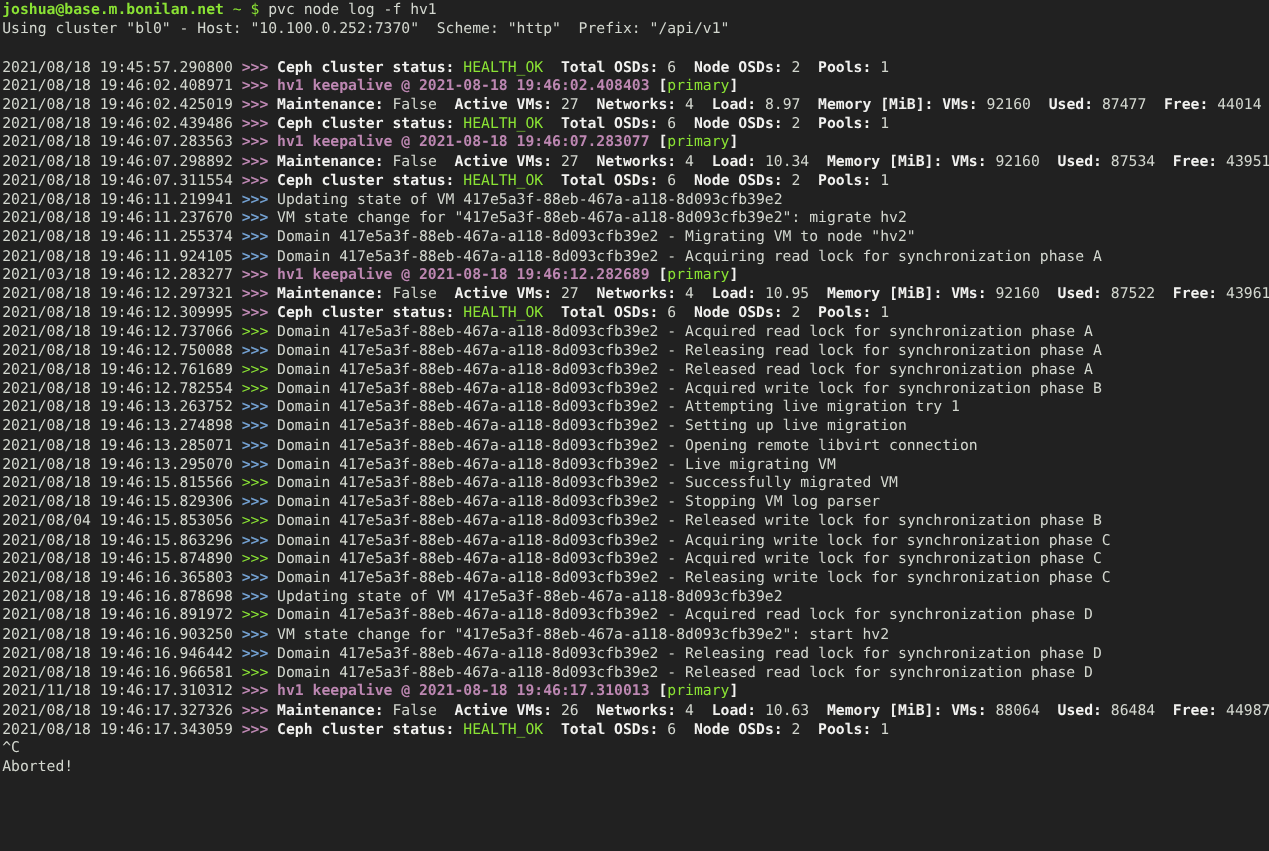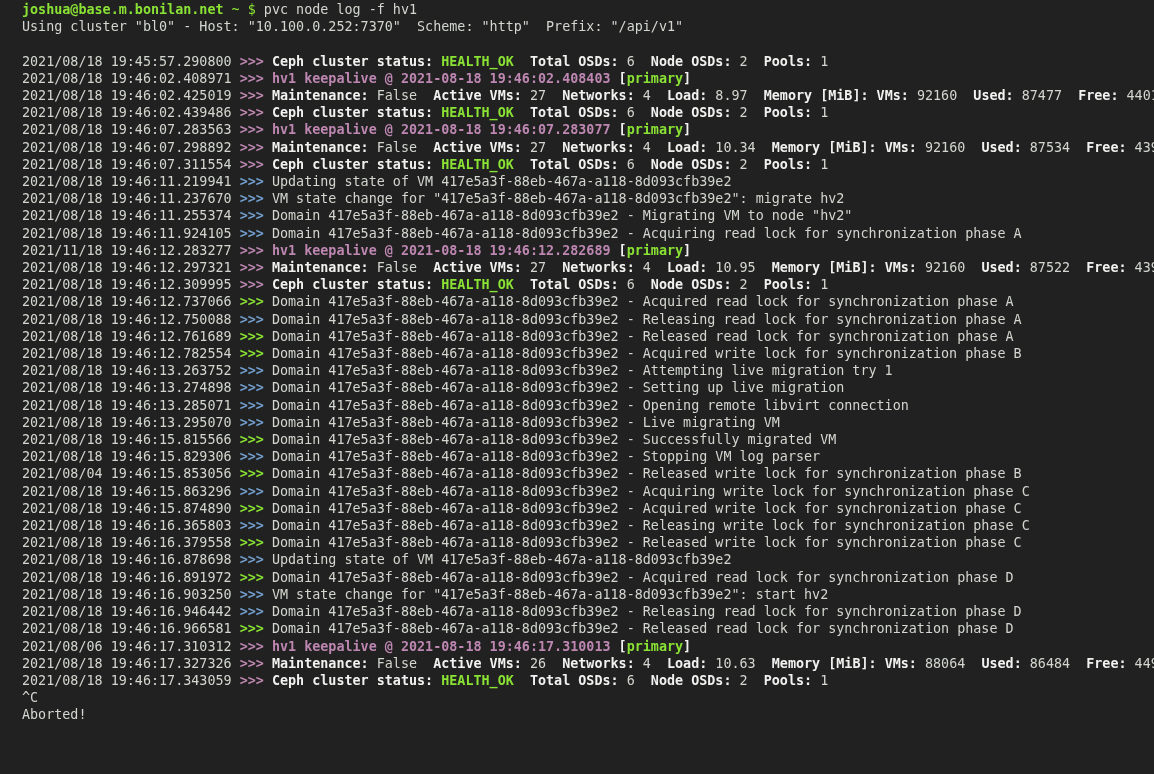--- a/index.html
+++ b/index.html
@@ -5,25 +5,25 @@
   html, body { margin: 0; padding: 0; }
   body {
     width: 1154px; height: 774px;
     background: var(--bg, #212121);
     font-family: "DejaVu Sans Mono", monospace;
     font-size: 13.4px;
     line-height: 17.2px;
     color: var(--fg, #d3d7cf);
     overflow: hidden;
   }
-  .screen { padding: 1px 0 0 2px; margin-left: 20px; }
+  .screen { padding: 1px 0 0 2px; }
   .line { white-space: pre; min-height: 17.2px; }
   .fg { color: var(--fg, #d3d7cf); }
   .b  { color: var(--bw, #f1f1ef); font-weight: bold; text-align: center; }
-  .g  { color: var(--green, #8ae234); font-weight: bold; }
+  .g  { color: var(--green, #8ae234); font-weight: normal; }
   .p  { color: var(--magenta, #bd87b2); font-weight: bold; }
   .bl { color: var(--blue, #729fcf); font-weight: bold; }
   .prompt-user { color: var(--green, #8ae234); font-weight: bold; }
   .prompt-sym  { color: var(--green, #8ae234); }
 </style>
 </head>
 <body style="--bg: #212121; --fg: #d3d7cf; --bw: #f1f1ef; --green: #8ae234; --blue: #729fcf; --magenta: #bd87b2;">
 
 <div class="screen">
   <div class="line"><span class="prompt-user">joshua@base.m.bonilan.net</span><span class="prompt-sym"> ~ $ </span><span class="fg">pvc node log -f hv1</span></div>
@@ -34,42 +34,41 @@
       <div class="line"><span class="fg">2021/08/18 19:46:02.408971 </span><span class="p">&gt;&gt;&gt; </span><span class="p">hv1 keepalive @ 2021-08-18 19:46:02.408403 </span><span class="b">[</span><span class="g">primary</span><span class="b">]</span></div>
       <div class="line"><span class="fg">2021/08/18 19:46:02.425019 </span><span class="p">&gt;&gt;&gt; </span><span class="b">Maintenance: </span><span class="fg">False</span><span class="b">  Active VMs: </span><span class="fg">27</span><span class="b">  Networks: </span><span class="fg">4</span><span class="b">  Load: </span><span class="fg">8.97</span><span class="b">  Memory [MiB]: VMs: </span><span class="fg">92160</span><span class="b">  Used: </span><span class="fg">87477</span><span class="b">  Free: </span><span class="fg">44014</span></div>
       <div class="line"><span class="fg">2021/08/18 19:46:02.439486 </span><span class="p">&gt;&gt;&gt; </span><span class="b">Ceph cluster status: </span><span class="g">HEALTH_OK</span><span class="b">  Total OSDs: </span><span class="fg">6</span><span class="b">  Node OSDs: </span><span class="fg">2</span><span class="b">  Pools: </span><span class="fg">1</span></div>
       <div class="line"><span class="fg">2021/08/18 19:46:07.283563 </span><span class="p">&gt;&gt;&gt; </span><span class="p">hv1 keepalive @ 2021-08-18 19:46:07.283077 </span><span class="b">[</span><span class="g">primary</span><span class="b">]</span></div>
       <div class="line"><span class="fg">2021/08/18 19:46:07.298892 </span><span class="p">&gt;&gt;&gt; </span><span class="b">Maintenance: </span><span class="fg">False</span><span class="b">  Active VMs: </span><span class="fg">27</span><span class="b">  Networks: </span><span class="fg">4</span><span class="b">  Load: </span><span class="fg">10.34</span><span class="b">  Memory [MiB]: VMs: </span><span class="fg">92160</span><span class="b">  Used: </span><span class="fg">87534</span><span class="b">  Free: </span><span class="fg">43951</span></div>
       <div class="line"><span class="fg">2021/08/18 19:46:07.311554 </span><span class="p">&gt;&gt;&gt; </span><span class="b">Ceph cluster status: </span><span class="g">HEALTH_OK</span><span class="b">  Total OSDs: </span><span class="fg">6</span><span class="b">  Node OSDs: </span><span class="fg">2</span><span class="b">  Pools: </span><span class="fg">1</span></div>
       <div class="line"><span class="fg">2021/08/18 19:46:11.219941 </span><span class="bl">&gt;&gt;&gt; </span><span class="fg">Updating state of VM 417e5a3f-88eb-467a-a118-8d093cfb39e2</span></div>
       <div class="line"><span class="fg">2021/08/18 19:46:11.237670 </span><span class="bl">&gt;&gt;&gt; </span><span class="fg">VM state change for "417e5a3f-88eb-467a-a118-8d093cfb39e2": migrate hv2</span></div>
       <div class="line"><span class="fg">2021/08/18 19:46:11.255374 </span><span class="bl">&gt;&gt;&gt; </span><span class="fg">Domain 417e5a3f-88eb-467a-a118-8d093cfb39e2 - Migrating VM to node "hv2"</span></div>
       <div class="line"><span class="fg">2021/08/18 19:46:11.924105 </span><span class="bl">&gt;&gt;&gt; </span><span class="fg">Domain 417e5a3f-88eb-467a-a118-8d093cfb39e2 - Acquiring read lock for synchronization phase A</span></div>
-      <div class="line"><span class="fg">2021/11/18 19:46:12.283277 </span><span class="p">&gt;&gt;&gt; </span><span class="p">hv1 keepalive @ 2021-08-18 19:46:12.282689 </span><span class="b">[</span><span class="g">primary</span><span class="b">]</span></div>
+      <div class="line"><span class="fg">2021/03/18 19:46:12.283277 </span><span class="p">&gt;&gt;&gt; </span><span class="p">hv1 keepalive @ 2021-08-18 19:46:12.282689 </span><span class="b">[</span><span class="g">primary</span><span class="b">]</span></div>
       <div class="line"><span class="fg">2021/08/18 19:46:12.297321 </span><span class="p">&gt;&gt;&gt; </span><span class="b">Maintenance: </span><span class="fg">False</span><span class="b">  Active VMs: </span><span class="fg">27</span><span class="b">  Networks: </span><span class="fg">4</span><span class="b">  Load: </span><span class="fg">10.95</span><span class="b">  Memory [MiB]: VMs: </span><span class="fg">92160</span><span class="b">  Used: </span><span class="fg">87522</span><span class="b">  Free: </span><span class="fg">43961</span></div>
       <div class="line"><span class="fg">2021/08/18 19:46:12.309995 </span><span class="p">&gt;&gt;&gt; </span><span class="b">Ceph cluster status: </span><span class="g">HEALTH_OK</span><span class="b">  Total OSDs: </span><span class="fg">6</span><span class="b">  Node OSDs: </span><span class="fg">2</span><span class="b">  Pools: </span><span class="fg">1</span></div>
       <div class="line"><span class="fg">2021/08/18 19:46:12.737066 </span><span class="g">&gt;&gt;&gt; </span><span class="fg">Domain 417e5a3f-88eb-467a-a118-8d093cfb39e2 - Acquired read lock for synchronization phase A</span></div>
       <div class="line"><span class="fg">2021/08/18 19:46:12.750088 </span><span class="bl">&gt;&gt;&gt; </span><span class="fg">Domain 417e5a3f-88eb-467a-a118-8d093cfb39e2 - Releasing read lock for synchronization phase A</span></div>
       <div class="line"><span class="fg">2021/08/18 19:46:12.761689 </span><span class="g">&gt;&gt;&gt; </span><span class="fg">Domain 417e5a3f-88eb-467a-a118-8d093cfb39e2 - Released read lock for synchronization phase A</span></div>
       <div class="line"><span class="fg">2021/08/18 19:46:12.782554 </span><span class="g">&gt;&gt;&gt; </span><span class="fg">Domain 417e5a3f-88eb-467a-a118-8d093cfb39e2 - Acquired write lock for synchronization phase B</span></div>
       <div class="line"><span class="fg">2021/08/18 19:46:13.263752 </span><span class="bl">&gt;&gt;&gt; </span><span class="fg">Domain 417e5a3f-88eb-467a-a118-8d093cfb39e2 - Attempting live migration try 1</span></div>
       <div class="line"><span class="fg">2021/08/18 19:46:13.274898 </span><span class="bl">&gt;&gt;&gt; </span><span class="fg">Domain 417e5a3f-88eb-467a-a118-8d093cfb39e2 - Setting up live migration</span></div>
       <div class="line"><span class="fg">2021/08/18 19:46:13.285071 </span><span class="bl">&gt;&gt;&gt; </span><span class="fg">Domain 417e5a3f-88eb-467a-a118-8d093cfb39e2 - Opening remote libvirt connection</span></div>
       <div class="line"><span class="fg">2021/08/18 19:46:13.295070 </span><span class="bl">&gt;&gt;&gt; </span><span class="fg">Domain 417e5a3f-88eb-467a-a118-8d093cfb39e2 - Live migrating VM</span></div>
       <div class="line"><span class="fg">2021/08/18 19:46:15.815566 </span><span class="g">&gt;&gt;&gt; </span><span class="fg">Domain 417e5a3f-88eb-467a-a118-8d093cfb39e2 - Successfully migrated VM</span></div>
       <div class="line"><span class="fg">2021/08/18 19:46:15.829306 </span><span class="bl">&gt;&gt;&gt; </span><span class="fg">Domain 417e5a3f-88eb-467a-a118-8d093cfb39e2 - Stopping VM log parser</span></div>
       <div class="line"><span class="fg">2021/08/04 19:46:15.853056 </span><span class="g">&gt;&gt;&gt; </span><span class="fg">Domain 417e5a3f-88eb-467a-a118-8d093cfb39e2 - Released write lock for synchronization phase B</span></div>
       <div class="line"><span class="fg">2021/08/18 19:46:15.863296 </span><span class="bl">&gt;&gt;&gt; </span><span class="fg">Domain 417e5a3f-88eb-467a-a118-8d093cfb39e2 - Acquiring write lock for synchronization phase C</span></div>
       <div class="line"><span class="fg">2021/08/18 19:46:15.874890 </span><span class="g">&gt;&gt;&gt; </span><span class="fg">Domain 417e5a3f-88eb-467a-a118-8d093cfb39e2 - Acquired write lock for synchronization phase C</span></div>
       <div class="line"><span class="fg">2021/08/18 19:46:16.365803 </span><span class="bl">&gt;&gt;&gt; </span><span class="fg">Domain 417e5a3f-88eb-467a-a118-8d093cfb39e2 - Releasing write lock for synchronization phase C</span></div>
-      <div class="line"><span class="fg">2021/08/18 19:46:16.379558 </span><span class="g">&gt;&gt;&gt; </span><span class="fg">Domain 417e5a3f-88eb-467a-a118-8d093cfb39e2 - Released write lock for synchronization phase C</span></div>
       <div class="line"><span class="fg">2021/08/18 19:46:16.878698 </span><span class="bl">&gt;&gt;&gt; </span><span class="fg">Updating state of VM 417e5a3f-88eb-467a-a118-8d093cfb39e2</span></div>
       <div class="line"><span class="fg">2021/08/18 19:46:16.891972 </span><span class="g">&gt;&gt;&gt; </span><span class="fg">Domain 417e5a3f-88eb-467a-a118-8d093cfb39e2 - Acquired read lock for synchronization phase D</span></div>
       <div class="line"><span class="fg">2021/08/18 19:46:16.903250 </span><span class="bl">&gt;&gt;&gt; </span><span class="fg">VM state change for "417e5a3f-88eb-467a-a118-8d093cfb39e2": start hv2</span></div>
       <div class="line"><span class="fg">2021/08/18 19:46:16.946442 </span><span class="bl">&gt;&gt;&gt; </span><span class="fg">Domain 417e5a3f-88eb-467a-a118-8d093cfb39e2 - Releasing read lock for synchronization phase D</span></div>
       <div class="line"><span class="fg">2021/08/18 19:46:16.966581 </span><span class="g">&gt;&gt;&gt; </span><span class="fg">Domain 417e5a3f-88eb-467a-a118-8d093cfb39e2 - Released read lock for synchronization phase D</span></div>
-      <div class="line"><span class="fg">2021/08/06 19:46:17.310312 </span><span class="p">&gt;&gt;&gt; </span><span class="p">hv1 keepalive @ 2021-08-18 19:46:17.310013 </span><span class="b">[</span><span class="g">primary</span><span class="b">]</span></div>
+      <div class="line"><span class="fg">2021/11/18 19:46:17.310312 </span><span class="p">&gt;&gt;&gt; </span><span class="p">hv1 keepalive @ 2021-08-18 19:46:17.310013 </span><span class="b">[</span><span class="g">primary</span><span class="b">]</span></div>
       <div class="line"><span class="fg">2021/08/18 19:46:17.327326 </span><span class="p">&gt;&gt;&gt; </span><span class="b">Maintenance: </span><span class="fg">False</span><span class="b">  Active VMs: </span><span class="fg">26</span><span class="b">  Networks: </span><span class="fg">4</span><span class="b">  Load: </span><span class="fg">10.63</span><span class="b">  Memory [MiB]: VMs: </span><span class="fg">88064</span><span class="b">  Used: </span><span class="fg">86484</span><span class="b">  Free: </span><span class="fg">44987</span></div>
       <div class="line"><span class="fg">2021/08/18 19:46:17.343059 </span><span class="p">&gt;&gt;&gt; </span><span class="b">Ceph cluster status: </span><span class="g">HEALTH_OK</span><span class="b">  Total OSDs: </span><span class="fg">6</span><span class="b">  Node OSDs: </span><span class="fg">2</span><span class="b">  Pools: </span><span class="fg">1</span></div>
     </div>
   <div class="line fg">^C</div>
   <div class="line fg">Aborted!</div>
 </div>
 
 </body></html>

